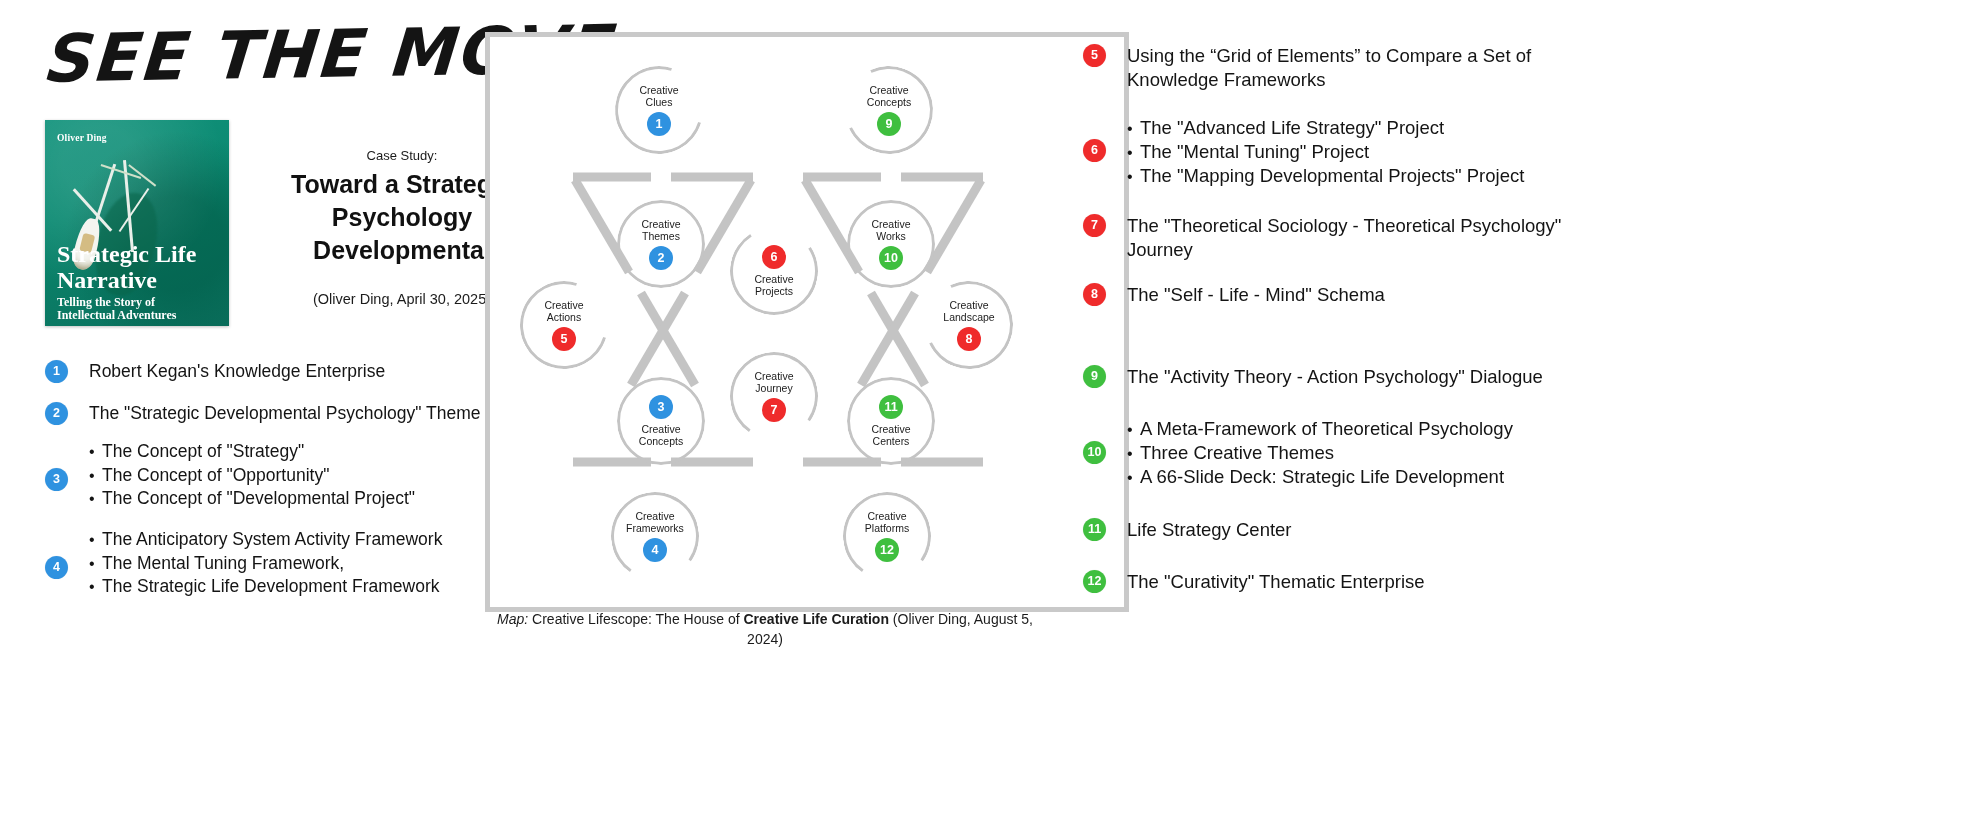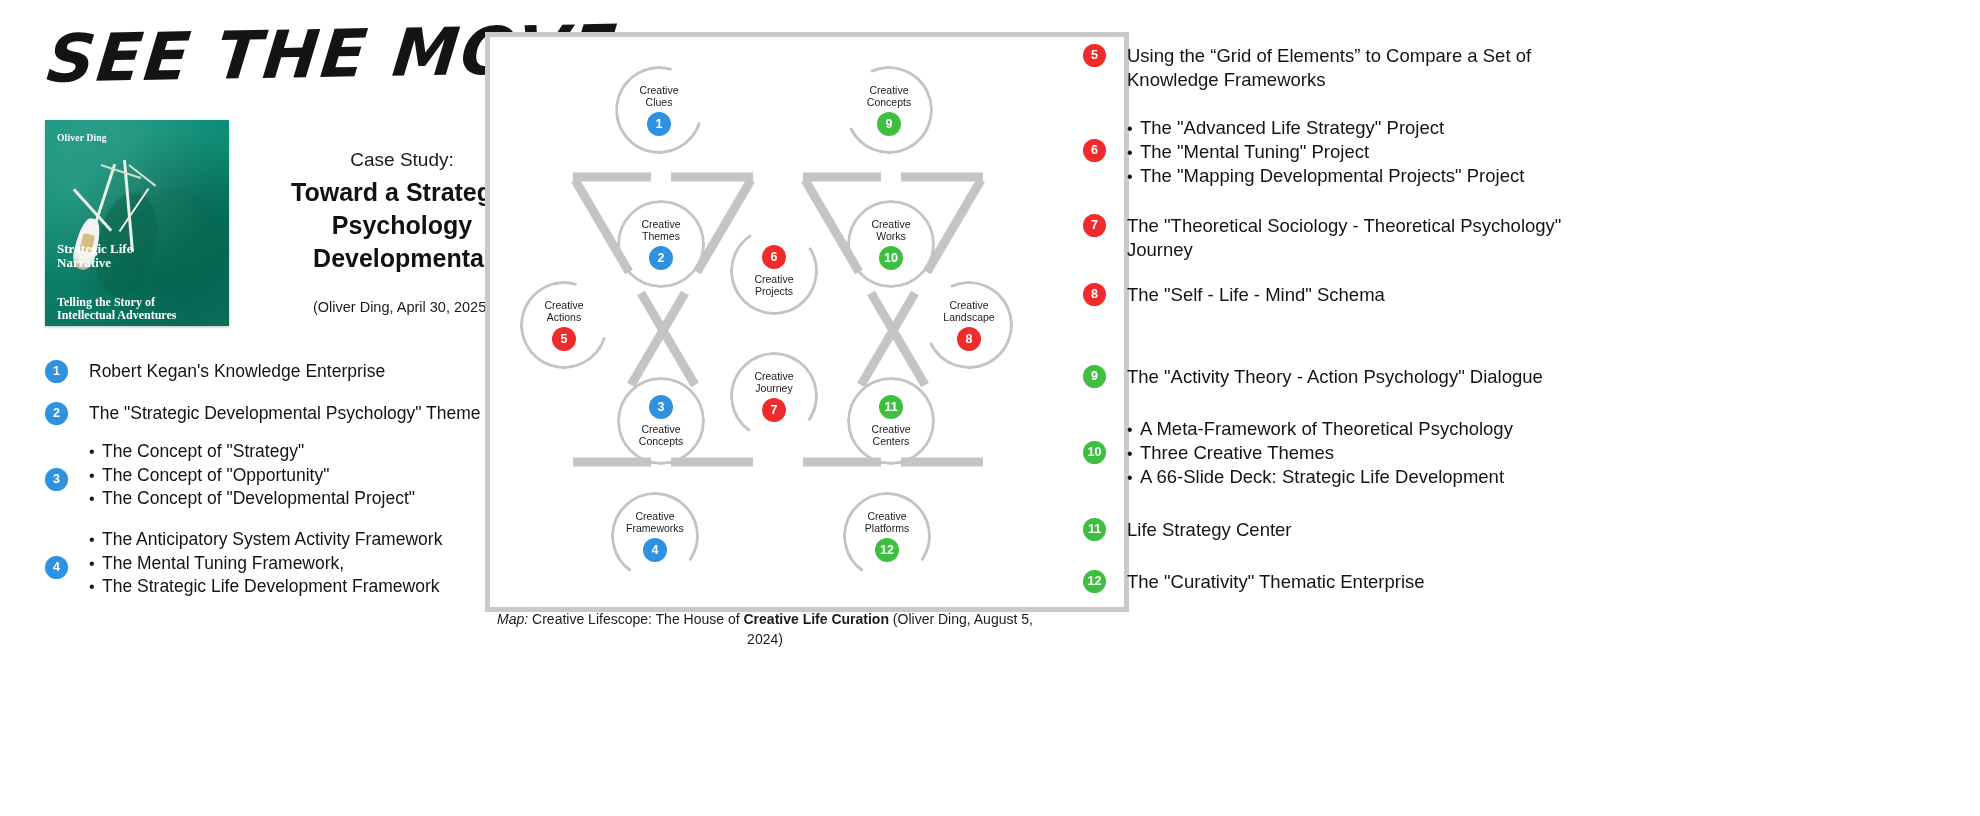--- a/index.html
+++ b/index.html
@@ -38,21 +38,21 @@
     margin-left:8px;
   }
   .book .bk-author{
     position:absolute;left:12px;top:13px;
     font-family:"Liberation Serif",serif;
     font-weight:700;font-size:9.5px;color:#ffffff;letter-spacing:.2px;
   }
   .book .bk-title{
     position:absolute;left:12px;top:122px;width:140px;
     font-family:"Liberation Serif",serif;
-    font-weight:700;font-size:13px;line-height:1.08;color:#ffffff;
+    font-weight:700;font-size:24px;line-height:1.08;color:#ffffff;
   }
   .book .bk-sub{
     position:absolute;left:12px;top:176px;width:140px;
     font-family:"Liberation Serif",serif;
     font-weight:700;font-size:12px;line-height:1.1;color:#ffffff;
   }
   
   .book .mast{position:absolute;background:#e9efe9;transform-origin:center;}
   .book .m1{left:55px;top:42px;width:3px;height:86px;transform:rotate(18deg);}
   .book .m2{left:82px;top:40px;width:3px;height:92px;transform:rotate(-5deg);}
@@ -73,21 +73,21 @@
   }
   .book .wreck{
     position:absolute;left:52px;top:72px;width:58px;height:104px;
     background:rgba(8,100,72,.55);
     border-radius:46% 50% 40% 54%;
     transform:rotate(16deg);
     filter:blur(1px);
   }
 
   .case-block{position:absolute;left:242px;top:148px;width:320px;text-align:center;}
-  .case-lead{font-size:19px;color:#1b1b1b;line-height:1.3;}
+  .case-lead{font-size:13px;color:#1b1b1b;line-height:1.3;}
   .case-title{font-size:25px;font-weight:700;color:#111;line-height:1.32;margin-top:3px;}
   .case-date{font-size:14.5px;color:#1b1b1b;margin-top:24px;}
 
   
   .legend-item{position:absolute;display:flex;align-items:flex-start;}
   .badge{
     flex:0 0 auto;width:23px;height:23px;border-radius:50%;
     display:flex;align-items:center;justify-content:center;
     color:#fff;font-size:12.5px;font-weight:700;line-height:1;
     box-shadow:0 0 0 .5px rgba(0,0,0,.04);

